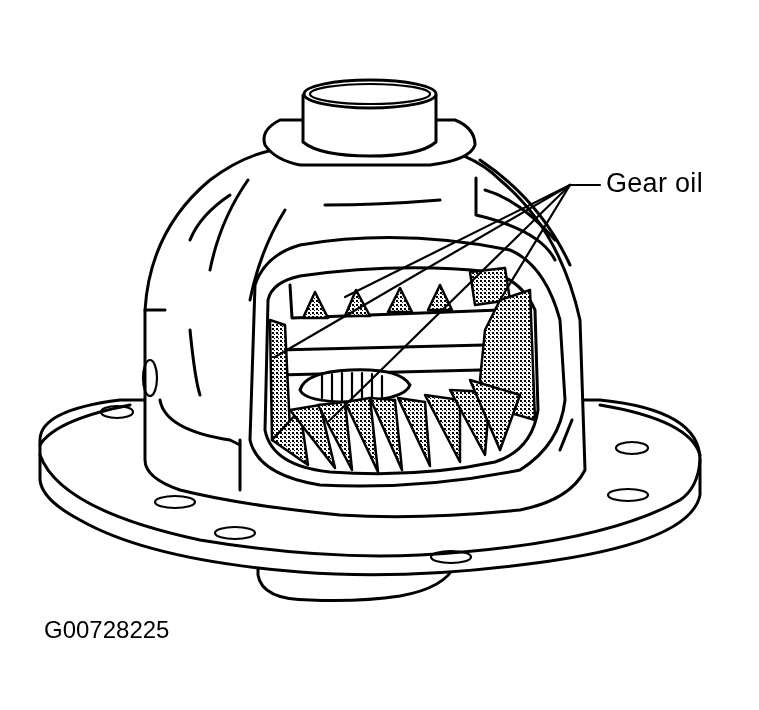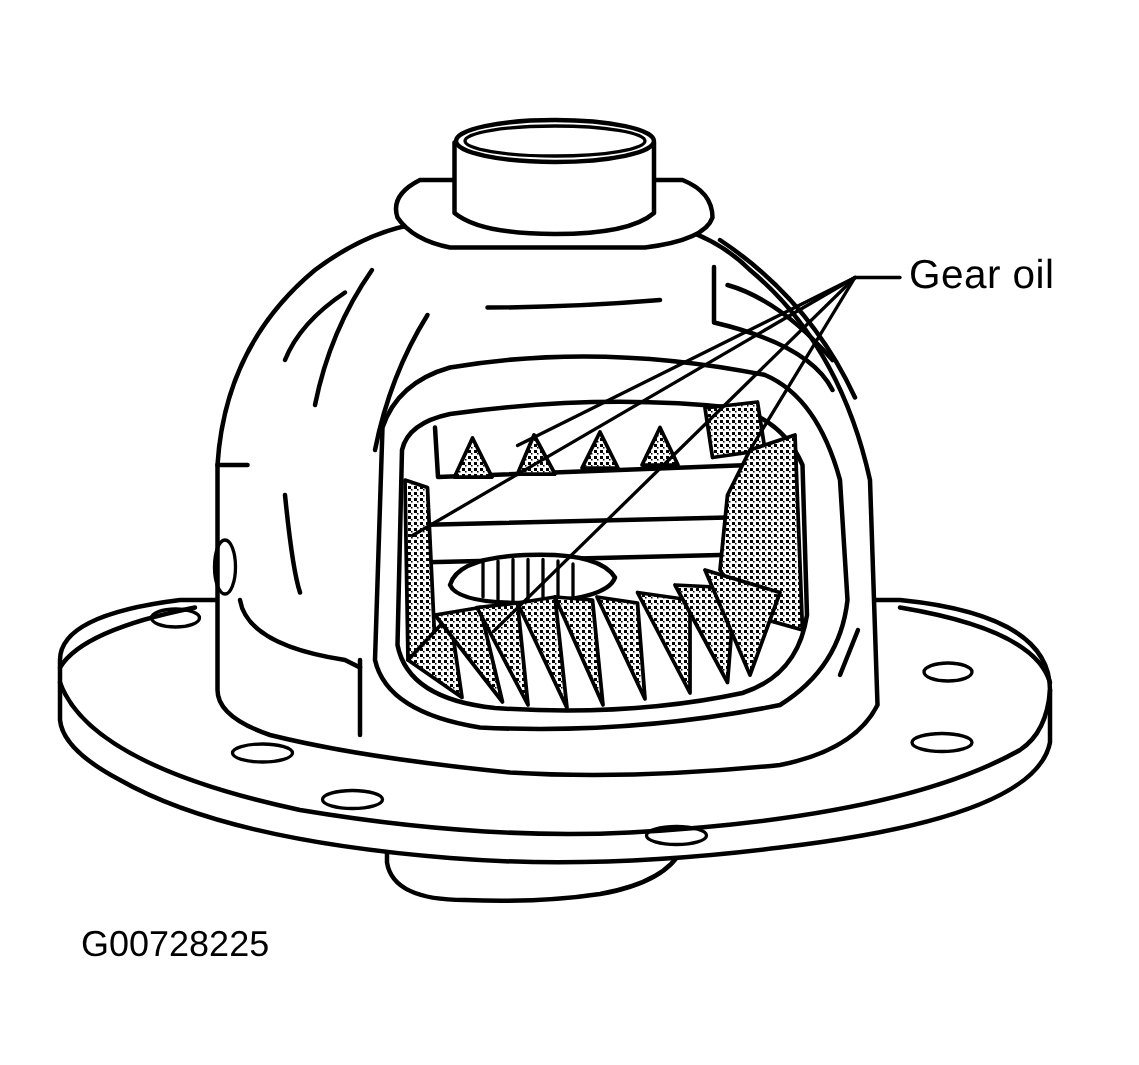--- a/index.html
+++ b/index.html
@@ -1,19 +1,19 @@
 <!DOCTYPE html>
 <html><head>
 <meta charset="utf-8">
 <style>
   html, body { margin:0; padding:0; background:#ffffff; }
   .canvas { position:relative; width:759px; height:710px; background:#ffffff; overflow:hidden;padding-left:12px; }
   svg.drawing { position:absolute; left:0; top:0; }
   .callout-label { position:absolute; left:606px; top:168px; font-family:"Liberation Sans", sans-serif; font-size:27px; color:#000; letter-spacing:0.3px; }
-  .figure-id { position:absolute; left:54px; top:616px; font-family:"Liberation Sans", sans-serif; font-size:24px; color:#000; }
+  .figure-id { position:absolute; left:44px; top:616px; font-family:"Liberation Sans", sans-serif; font-size:24px; color:#000; }
   .ln { fill:none; stroke:#000; stroke-width:3; stroke-linecap:round; stroke-linejoin:round; }
   .lnt { fill:none; stroke:#000; stroke-width:2.2; stroke-linecap:round; stroke-linejoin:round; }
   .white { fill:#fff; stroke:#000; stroke-width:3; stroke-linejoin:round; }
   .tooth { fill:url(#dots); stroke:#000; stroke-width:2.5; stroke-linejoin:round; }
 </style>
 </head>
 <body>
 
 <div class="canvas">
   <svg class="drawing" width="759" height="710" viewBox="0 0 759 710">

